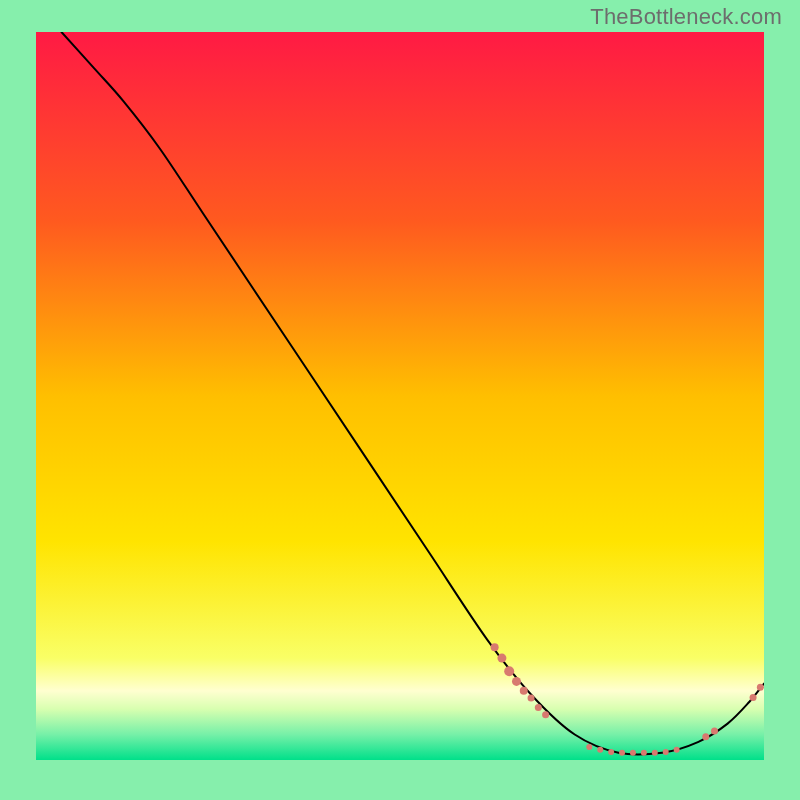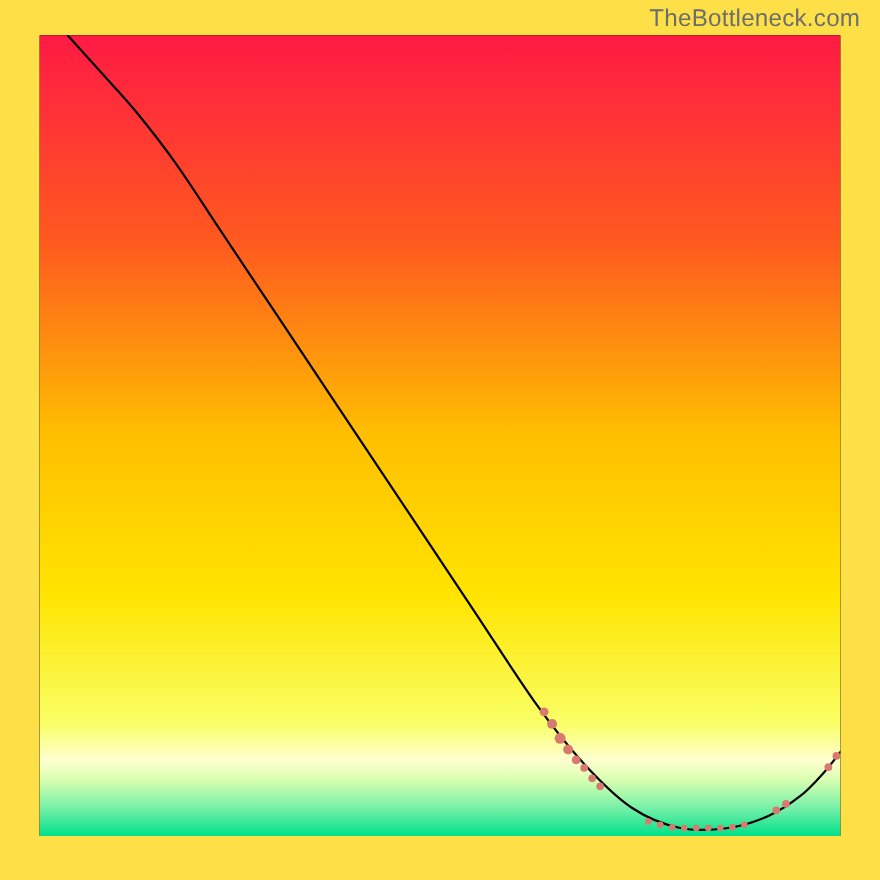--- a/index.html
+++ b/index.html
@@ -7,21 +7,21 @@
     padding: 0;
     width: 800px;
     height: 800px;
     background: #000;
     overflow: hidden;
   }
   .container {
     position: relative;
     width: 800px;
     height: 800px;
-    background: #fde047;
+    background: #86efac;
   }
   .attribution {
     position: absolute;
     top: 4px;
     right: 18px;
     font-family: Arial, Helvetica, sans-serif;
     font-size: 22px;
     color: #6d6d6d;
     letter-spacing: 0.2px;
   }

